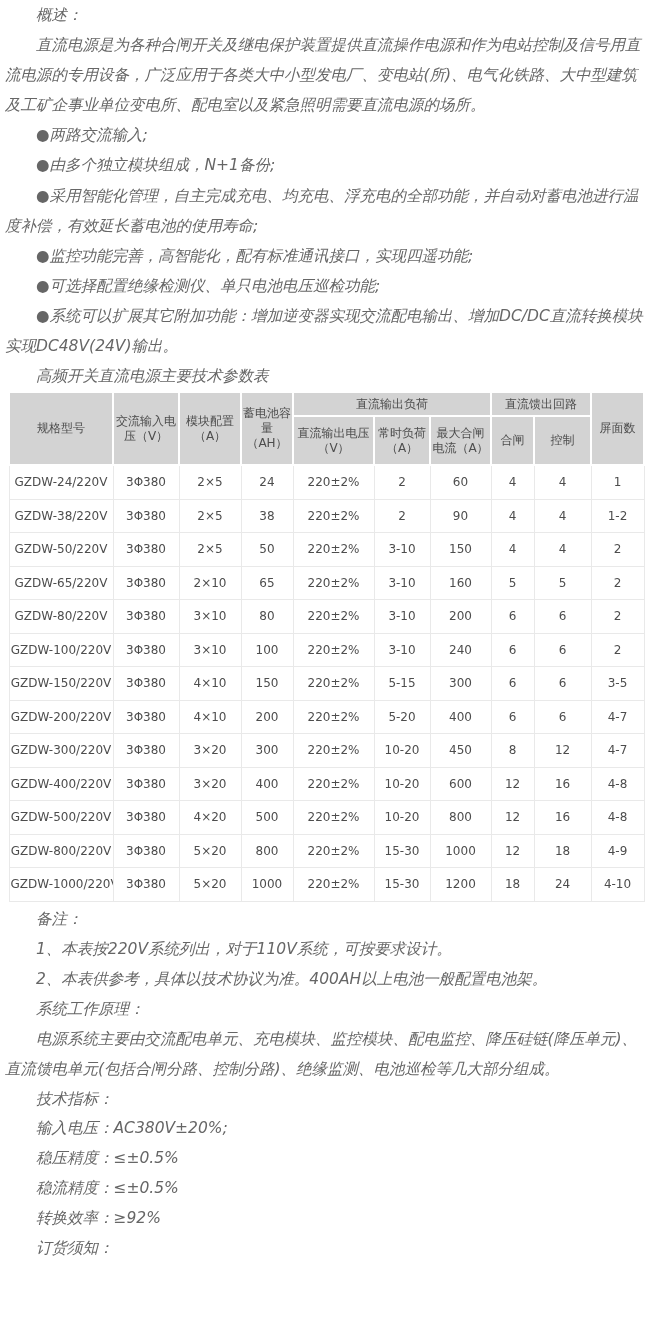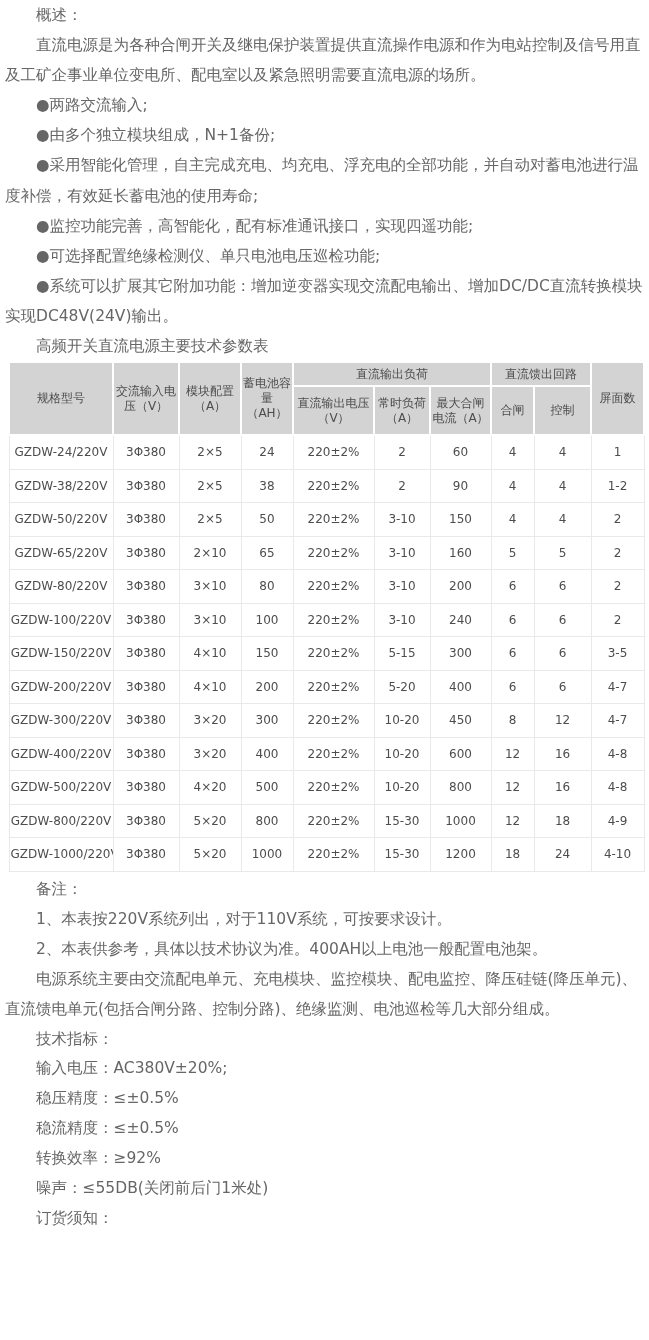--- a/index.html
+++ b/index.html
@@ -9,20 +9,21 @@
     font-family: "DejaVu Sans", sans-serif;
   }
   .doc { padding: 0 3px 0 5px; }
 
   
   .tline, .bline {
     font-size: 15.5px;
     color: var(--body-text, #666666);
     white-space: nowrap;
     overflow: hidden;
+    font-style: italic;
   }
   .tline { height: 30.1px; line-height: 30.1px; }
   .bline { height: 29.9px; line-height: 29.9px; }
   .ind { padding-left: 31px; }
   .bottom-block { margin-top: 3.5px; }
 
   
   table {
     border-collapse: collapse;
     table-layout: fixed;
@@ -55,20 +56,21 @@
   }
 </style>
 </head>
 <body>
 
 <div class="doc">
 
   <div>
     <div class="tline ind">概述：</div>
     <div class="tline ind">直流电源是为各种合闸开关及继电保护装置提供直流操作电源和作为电站控制及信号用直</div>
+    <div class="tline">流电源的专用设备，广泛应用于各类大中小型发电厂、变电站(所)、电气化铁路、大中型建筑</div>
     <div class="tline">及工矿企事业单位变电所、配电室以及紧急照明需要直流电源的场所。</div>
     <div class="tline ind">●两路交流输入;</div>
     <div class="tline ind">●由多个独立模块组成，N+1备份;</div>
     <div class="tline ind">●采用智能化管理，自主完成充电、均充电、浮充电的全部功能，并自动对蓄电池进行温</div>
     <div class="tline">度补偿，有效延长蓄电池的使用寿命;</div>
     <div class="tline ind">●监控功能完善，高智能化，配有标准通讯接口，实现四遥功能;</div>
     <div class="tline ind">●可选择配置绝缘检测仪、单只电池电压巡检功能;</div>
     <div class="tline ind">●系统可以扩展其它附加功能：增加逆变器实现交流配电输出、增加DC/DC直流转换模块</div>
     <div class="tline">实现DC48V(24V)输出。</div>
     <div class="tline ind">高频开关直流电源主要技术参数表</div>
@@ -262,24 +264,24 @@
           <td>24</td>
           <td>4-10</td>
       </tr>
     </tbody>
   </table>
 
   <div class="bottom-block">
     <div class="bline ind">备注：</div>
     <div class="bline ind">1、本表按220V系统列出，对于110V系统，可按要求设计。</div>
     <div class="bline ind">2、本表供参考，具体以技术协议为准。400AH以上电池一般配置电池架。</div>
+    <div class="bline ind">系统工作原理：</div>
     <div class="bline ind">电源系统主要由交流配电单元、充电模块、监控模块、配电监控、降压硅链(降压单元)、</div>
     <div class="bline">直流馈电单元(包括合闸分路、控制分路)、绝缘监测、电池巡检等几大部分组成。</div>
     <div class="bline ind">技术指标：</div>
     <div class="bline ind">输入电压：AC380V±20%;</div>
     <div class="bline ind">稳压精度：≤±0.5%</div>
     <div class="bline ind">稳流精度：≤±0.5%</div>
     <div class="bline ind">转换效率：≥92%</div>
-    <div class="bline ind">噪声：≤55DB(关闭前后门1米处)</div>
     <div class="bline ind">订货须知：</div>
   </div>
 
 </div>
 
 </body></html>

